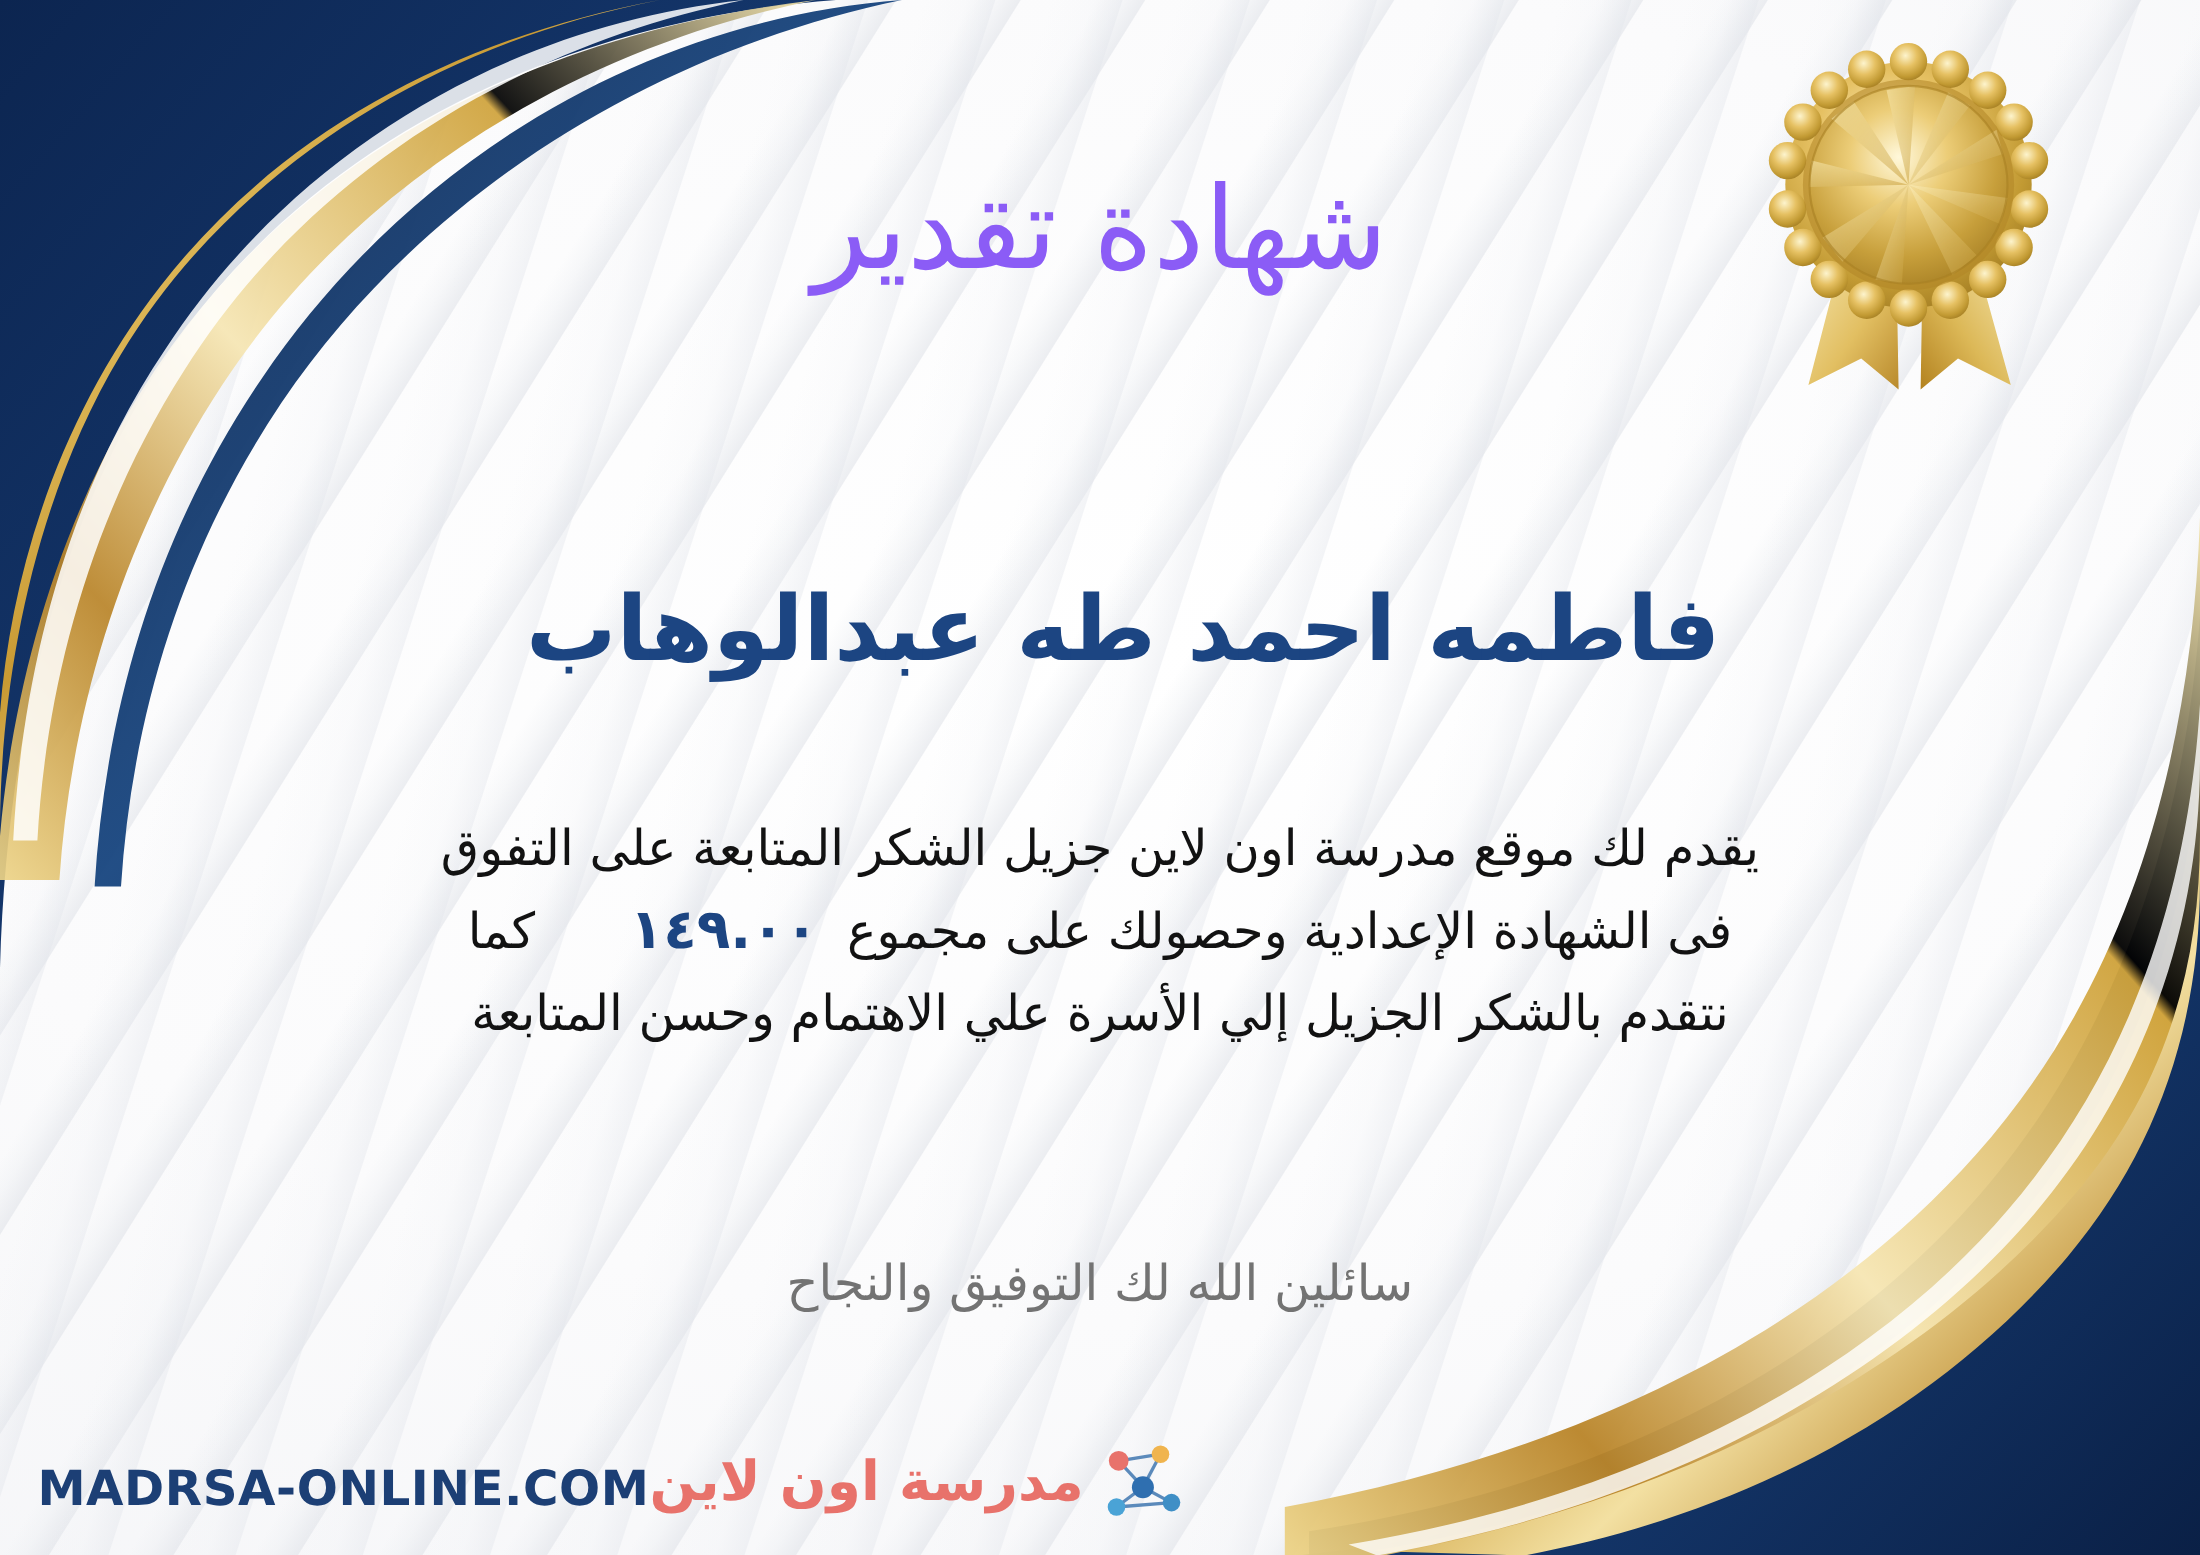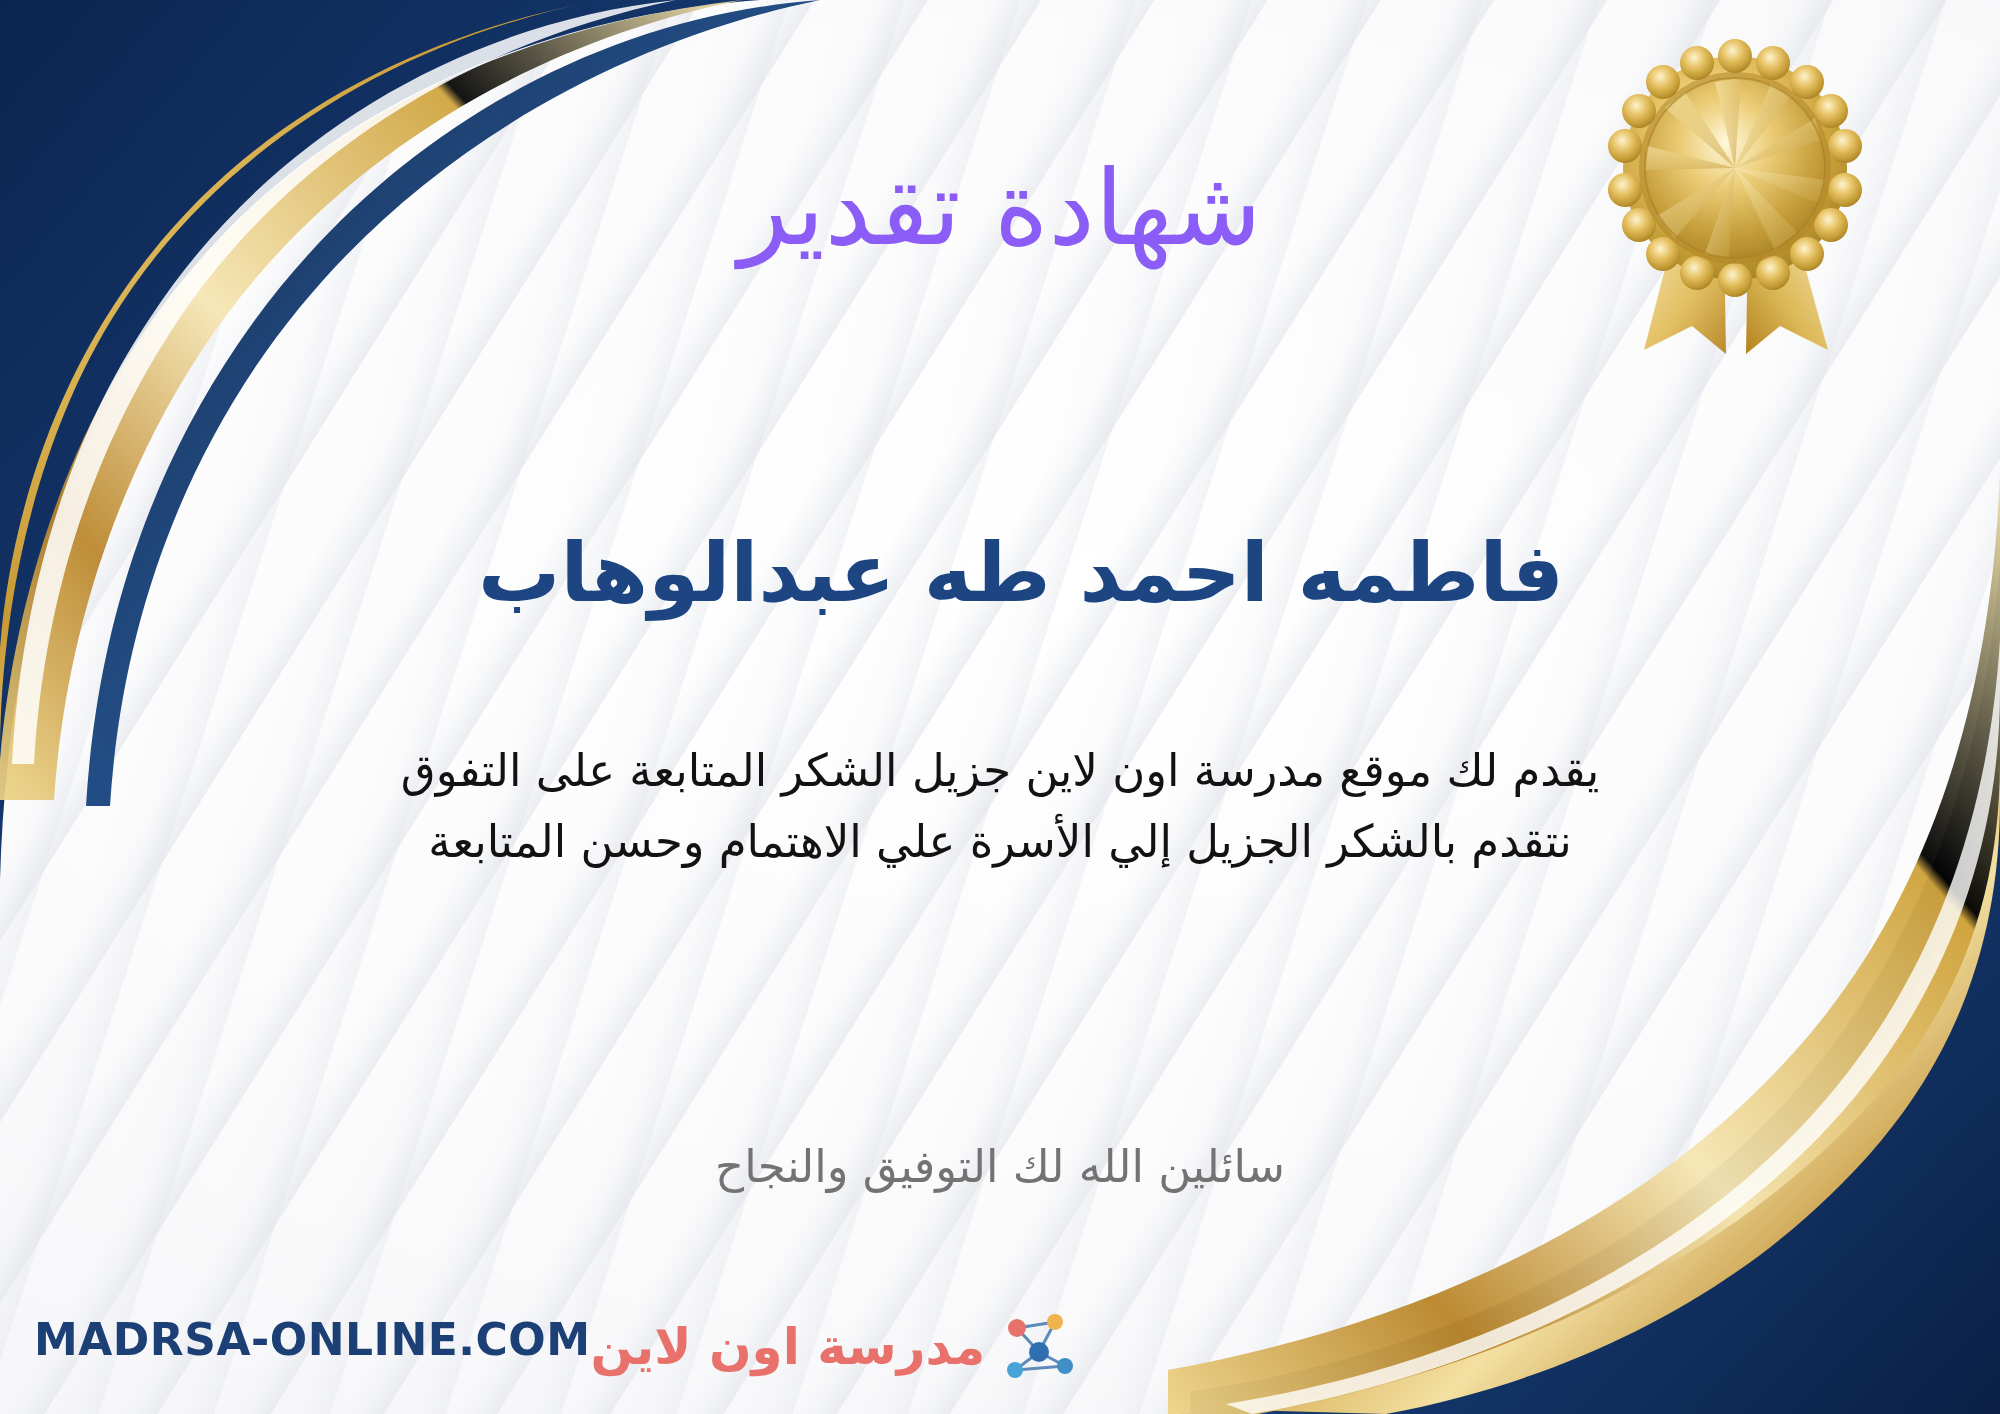--- a/index.html
+++ b/index.html
@@ -170,21 +170,21 @@
     letter-spacing: 0px;
     direction: rtl;
   }
   .logo-url {
     font-size: 44px;
     font-weight: 700;
     color: #1c3f75;
     letter-spacing: 0.5px;
     line-height: 1.2;
     direction: ltr;
-    margin-top: 6px;
+    margin-top: 20px;
   }
   .logo-mark { width: 88px; height: 78px; flex: 0 0 auto; }
   .logo-mark svg { display: block; }
 </style>
 </head>
 <body>
 
 <div id="certificate">
 
   <div class="paper-texture"></div>
@@ -341,20 +341,23 @@
   <div class="content">
 
     <div class="cert-title">شهادة تقدير</div>
 
     <div class="recipient-name">فاطمه احمد طه عبدالوهاب</div>
 
     <div class="body-block">
 
       <div class="body-line">يقدم لك موقع مدرسة اون لاين جزيل الشكر  المتابعة على التفوق</div>
 
+      <div class="body-line">
+        <span>فى الشهادة الإعدادية وحصولك على مجموع</span><span class="score">١٤٩.٠٠</span><span class="gap-sm"></span><span>كما</span>
+      </div>
 
       <div class="body-line">نتقدم  بالشكر الجزيل إلي الأسرة علي الاهتمام وحسن المتابعة</div>
     </div>
 
     <div class="closing-line">سائلين الله لك التوفيق  والنجاح</div>
   </div>
 
   <div class="logo">
     <div class="logo-row">
       <span class="logo-ar">مدرسة اون لاين</span>

